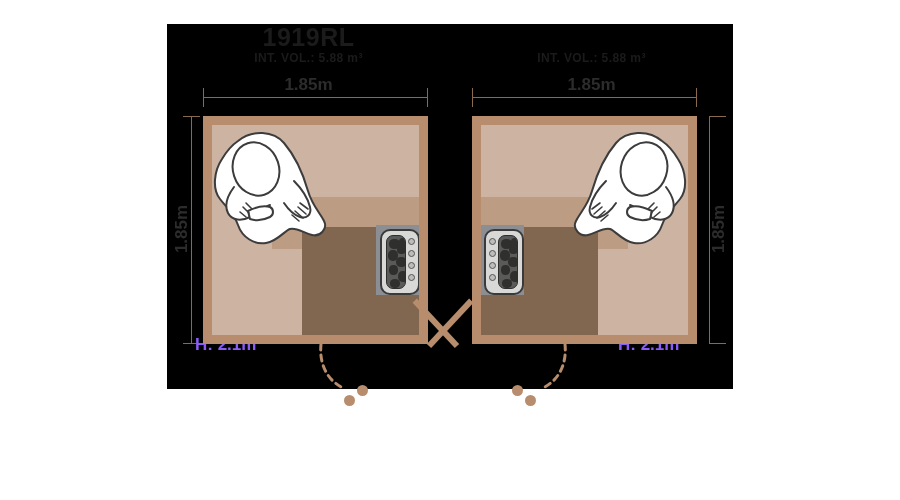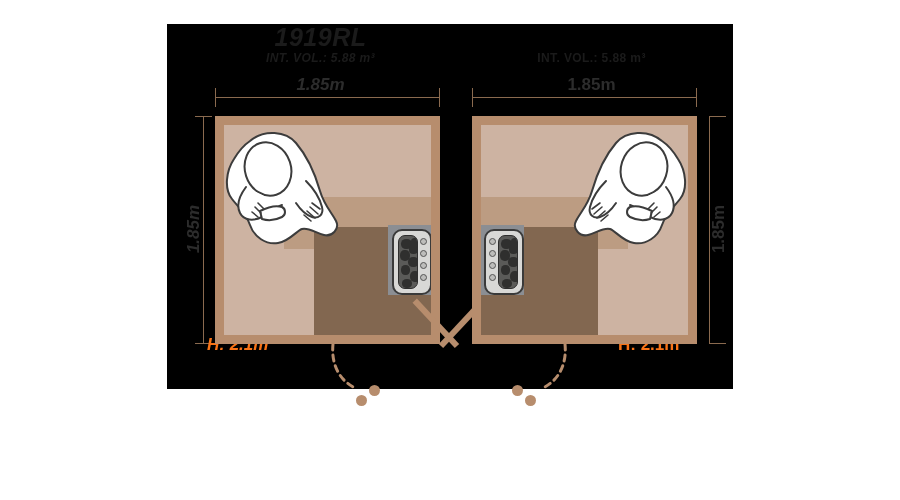--- a/index.html
+++ b/index.html
@@ -13,21 +13,21 @@
 
   
   #panel{
     position:absolute;left:167px;top:24px;
     width:566px;height:365px;
     background:#000000;
   }
 
   
   .unit{position:absolute;top:0;width:283px;height:365px;}
-  .unit.left{left:12px;font-style:italic;}
+  .unit.left{left:0px;}
   .unit.right{left:283px;}
 
   .title{
     position:absolute;top:-2px;left:0;width:283px;
     text-align:center;
     font-size:25px;font-weight:700;letter-spacing:0.5px;
     color:#1b1b1b;
     line-height:30px;
     white-space:nowrap;
   }
@@ -65,21 +65,21 @@
     font-size:17px;font-weight:600;color:#2c2c2c;
     white-space:nowrap;
     transform-origin:50% 50%;
   }
   .dim-side-label.l{transform:rotate(-90deg);}
   .dim-side-label.r{transform:rotate(-90deg);}
 
   
   .h-note{
     position:absolute;
-    font-size:17px;font-weight:600;color:#f97316;
+    font-size:17px;font-weight:600;color:#8b5cf6;
     white-space:nowrap;
   }
 
   
   .cabin{
     position:absolute;
     background:#b78d6d;
     box-sizing:border-box;
   }
   .cabin-inner{

